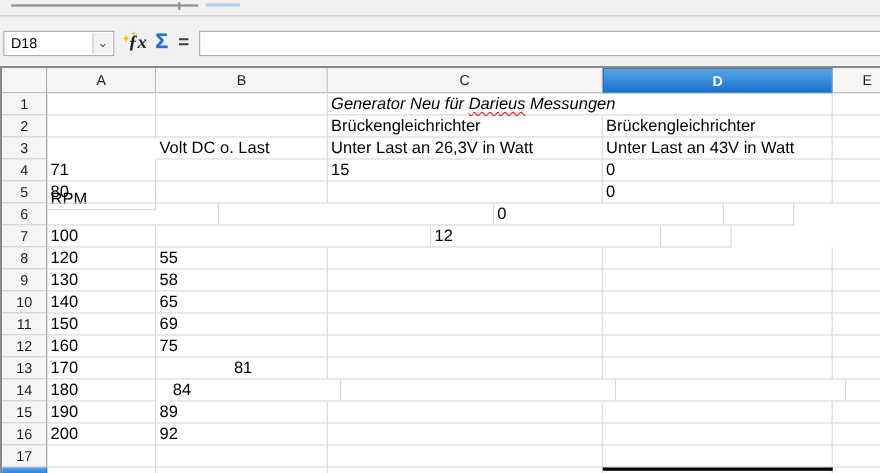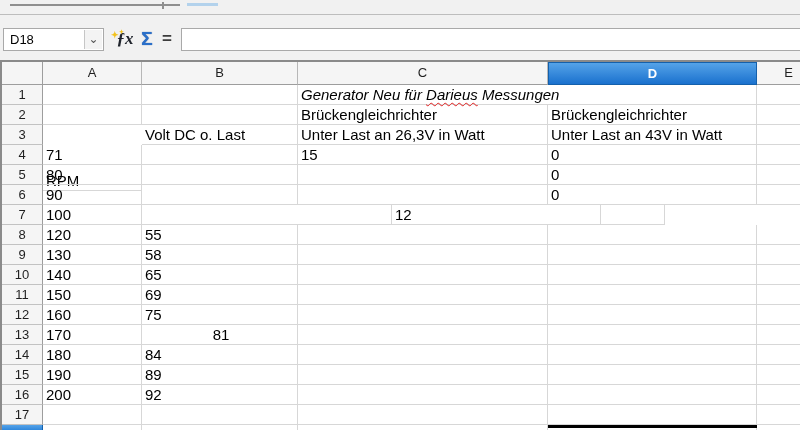--- a/index.html
+++ b/index.html
@@ -116,21 +116,20 @@
       <div class="grid-row">
         <div class="row-header">5</div>
         <div class="cell" style="width: 99px;">80</div>
         <div class="cell" style="width: 156px;"></div>
         <div class="cell" style="width: 250px;"></div>
         <div class="cell" style="width: 209px;">0</div>
         <div class="cell" style="width: 64px;"></div>
       </div>
       <div class="grid-row">
         <div class="row-header">6</div>
-        <div class="cell" style="width: 99px;">90</div>
         <div class="cell" style="width: 156px;"></div>
         <div class="cell" style="width: 250px;"></div>
         <div class="cell" style="width: 209px;">0</div>
         <div class="cell" style="width: 64px;"></div>
       </div>
       <div class="grid-row">
         <div class="row-header">7</div>
         <div class="cell" style="width: 99px;">100</div>
         <div class="cell" style="width: 250px;"></div>
         <div class="cell" style="width: 209px;">12</div>
@@ -180,21 +179,21 @@
         <div class="row-header">13</div>
         <div class="cell" style="width: 99px;">170</div>
         <div class="cell" style="width: 156px; text-align: center;">81</div>
         <div class="cell" style="width: 250px;"></div>
         <div class="cell" style="width: 209px;"></div>
         <div class="cell" style="width: 64px;"></div>
       </div>
       <div class="grid-row">
         <div class="row-header">14</div>
         <div class="cell" style="width: 99px;">180</div>
-        <div class="cell" style="width: 156px;">84</div>
+        <div class="cell" style="width: 156px; margin-left: 12px;">84</div>
         <div class="cell" style="width: 250px;"></div>
         <div class="cell" style="width: 209px;"></div>
         <div class="cell" style="width: 64px;"></div>
       </div>
       <div class="grid-row">
         <div class="row-header">15</div>
         <div class="cell" style="width: 99px;">190</div>
         <div class="cell" style="width: 156px;">89</div>
         <div class="cell" style="width: 250px;"></div>
         <div class="cell" style="width: 209px;"></div>

